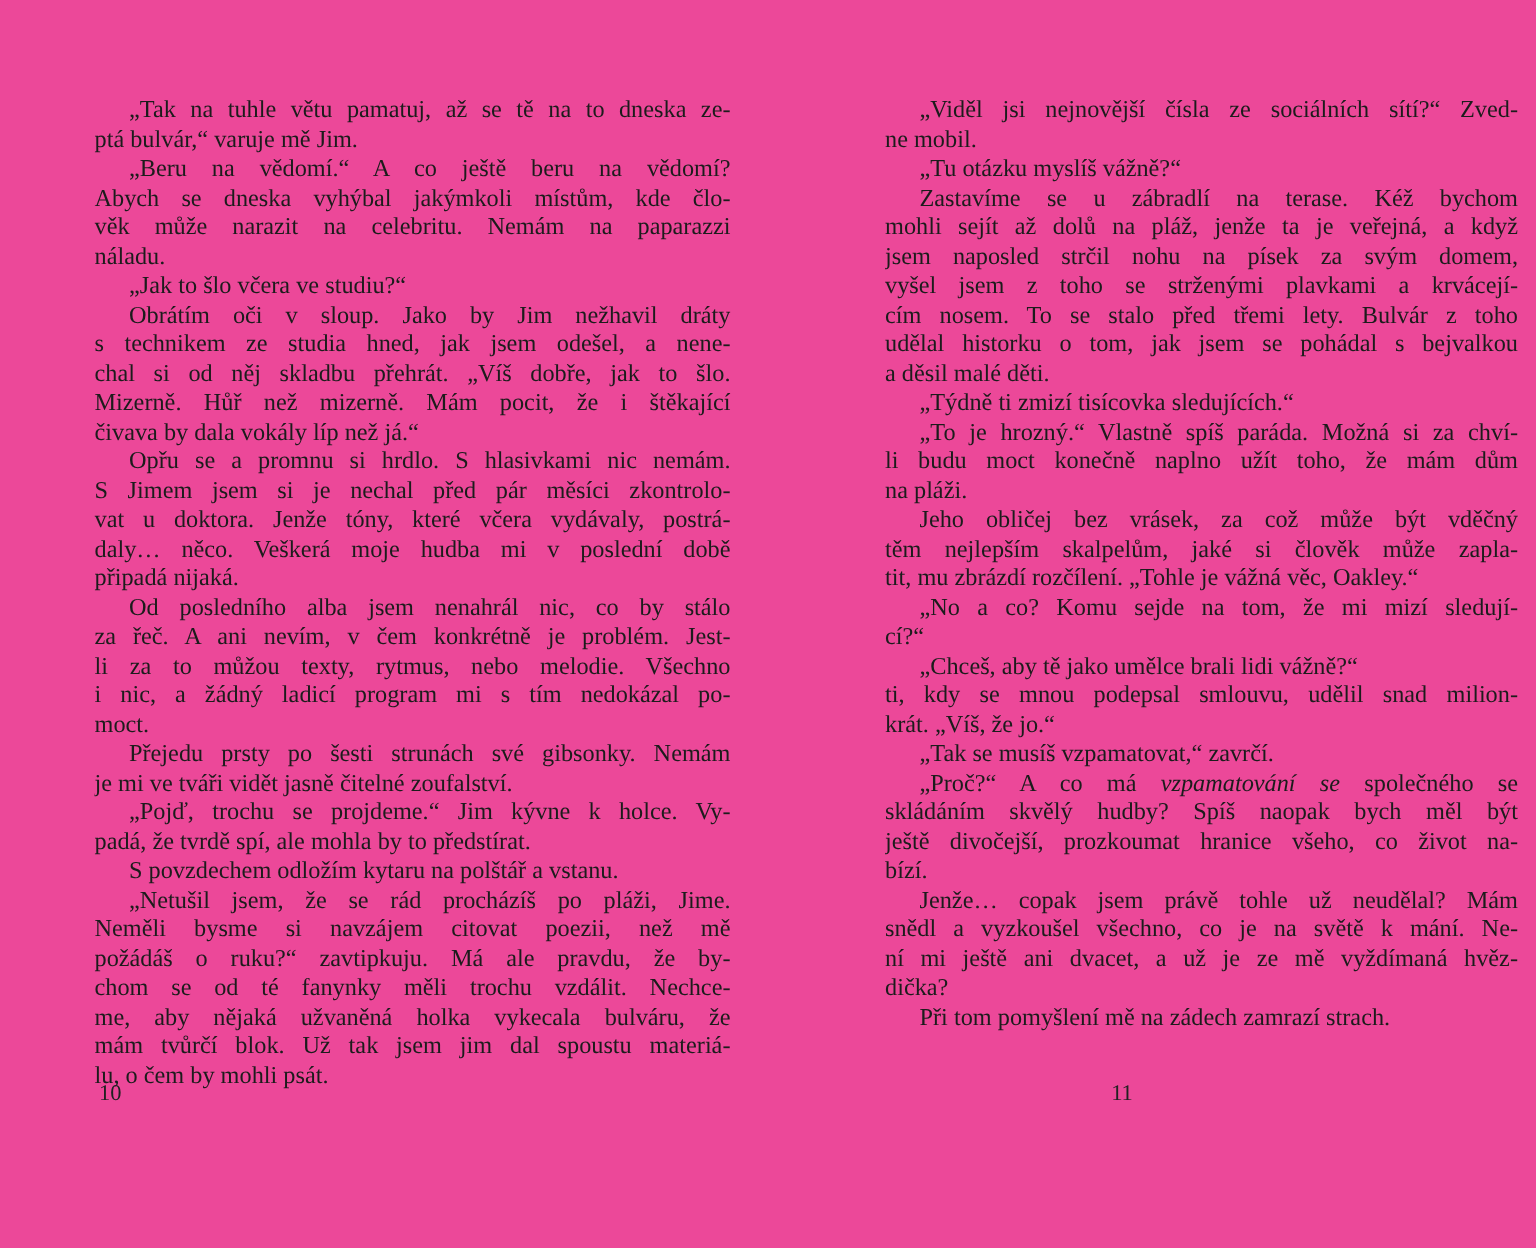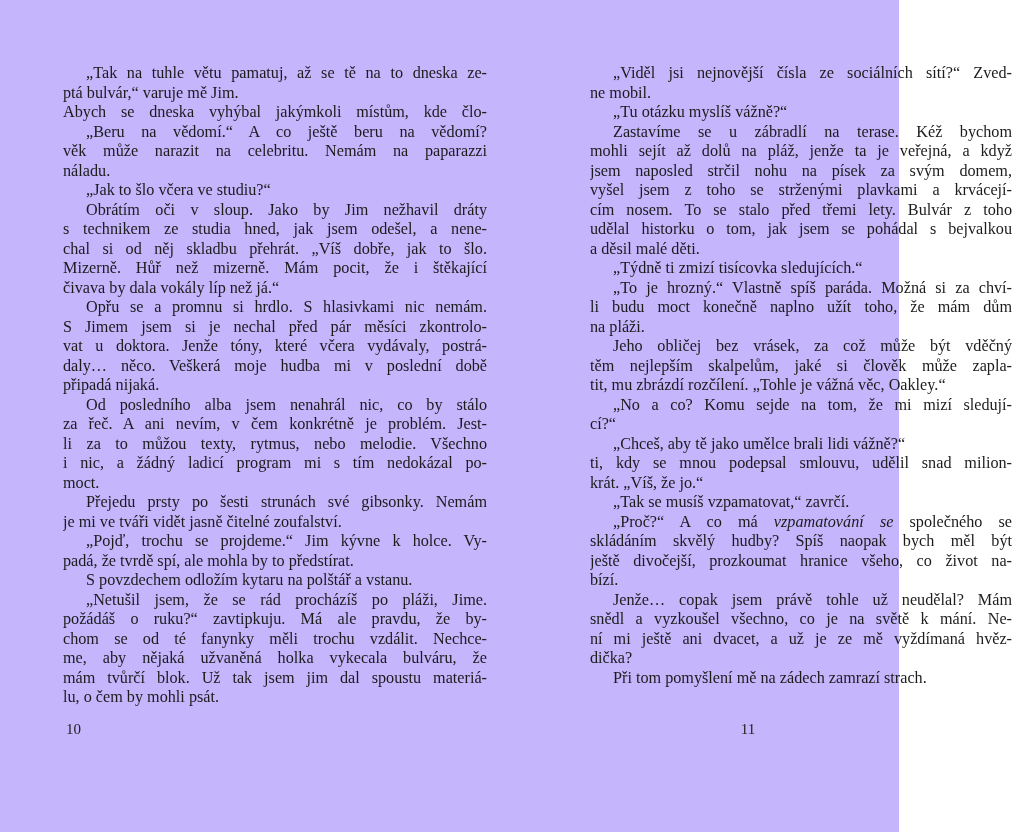--- a/index.html
+++ b/index.html
@@ -9,23 +9,23 @@
   }
   body {
     width: 1024px;
     height: 832px;
     font-family: "Liberation Serif", "DejaVu Serif", serif;
     color: #1c1c1c;
     overflow: hidden;
   }
   .book {
     position: relative;
-    width: 899px;
+    width: 1024px;
     height: 832px;
-    background: #c4b5fd;
+    background: #ec4899;
   }
   .col {
     position: absolute;
     top: 64px;
     width: 424px;
     font-size: 16.2px;
   }
   .col-left  { left: 63px; }
   .col-right { left: 544px; width: 422px; margin-left: 46px; }
   .line {
@@ -53,22 +53,22 @@
   .pn-left  { left: 66px; }
   .pn-right { left: 544px; width: 408px; text-align: center; }
 </style>
 </head>
 <body>
 
 <div class="book">
   <div class="col col-left" id="col-left">
       <div class="line ind">„Tak na tuhle větu pamatuj, až se tě na to dneska ze-</div>
       <div class="line end">ptá bulvár,“ varuje mě Jim.</div>
+      <div class="line ind">„Beru na vědomí.“ A co ještě beru na vědomí?</div>
       <div class="line">Abych se dneska vyhýbal jakýmkoli místům, kde člo-</div>
-      <div class="line ind">„Beru na vědomí.“ A co ještě beru na vědomí?</div>
       <div class="line">věk může narazit na celebritu. Nemám na paparazzi</div>
       <div class="line end">náladu.</div>
       <div class="line ind end">„Jak to šlo včera ve studiu?“</div>
       <div class="line ind">Obrátím oči v sloup. Jako by Jim nežhavil dráty</div>
       <div class="line">s technikem ze studia hned, jak jsem odešel, a nene-</div>
       <div class="line">chal si od něj skladbu přehrát. „Víš dobře, jak to šlo.</div>
       <div class="line">Mizerně. Hůř než mizerně. Mám pocit, že i štěkající</div>
       <div class="line end">čivava by dala vokály líp než já.“</div>
       <div class="line ind">Opřu se a promnu si hrdlo. S hlasivkami nic nemám.</div>
       <div class="line">S Jimem jsem si je nechal před pár měsíci zkontrolo-</div>
@@ -79,20 +79,21 @@
       <div class="line">za řeč. A ani nevím, v čem konkrétně je problém. Jest-</div>
       <div class="line">li za to můžou texty, rytmus, nebo melodie. Všechno</div>
       <div class="line">i nic, a žádný ladicí program mi s tím nedokázal po-</div>
       <div class="line end">moct.</div>
       <div class="line ind">Přejedu prsty po šesti strunách své gibsonky. Nemám</div>
       <div class="line end">je mi ve tváři vidět jasně čitelné zoufalství.</div>
       <div class="line ind">„Pojď, trochu se projdeme.“ Jim kývne k holce. Vy-</div>
       <div class="line end">padá, že tvrdě spí, ale mohla by to předstírat.</div>
       <div class="line ind end">S povzdechem odložím kytaru na polštář a vstanu.</div>
       <div class="line ind">„Netušil jsem, že se rád procházíš po pláži, Jime.</div>
+      <div class="line">Neměli bysme si navzájem citovat poezii, než mě</div>
       <div class="line">požádáš o ruku?“ zavtipkuju. Má ale pravdu, že by-</div>
       <div class="line">chom se od té fanynky měli trochu vzdálit. Nechce-</div>
       <div class="line">me, aby nějaká užvaněná holka vykecala bulváru, že</div>
       <div class="line">mám tvůrčí blok. Už tak jsem jim dal spoustu materiá-</div>
       <div class="line end">lu, o čem by mohli psát.</div>
     </div>
   <div class="col col-right" id="col-right">
       <div class="line ind">„Viděl jsi nejnovější čísla ze sociálních sítí?“ Zved-</div>
       <div class="line end">ne mobil.</div>
       <div class="line ind end">„Tu otázku myslíš vážně?“</div>

